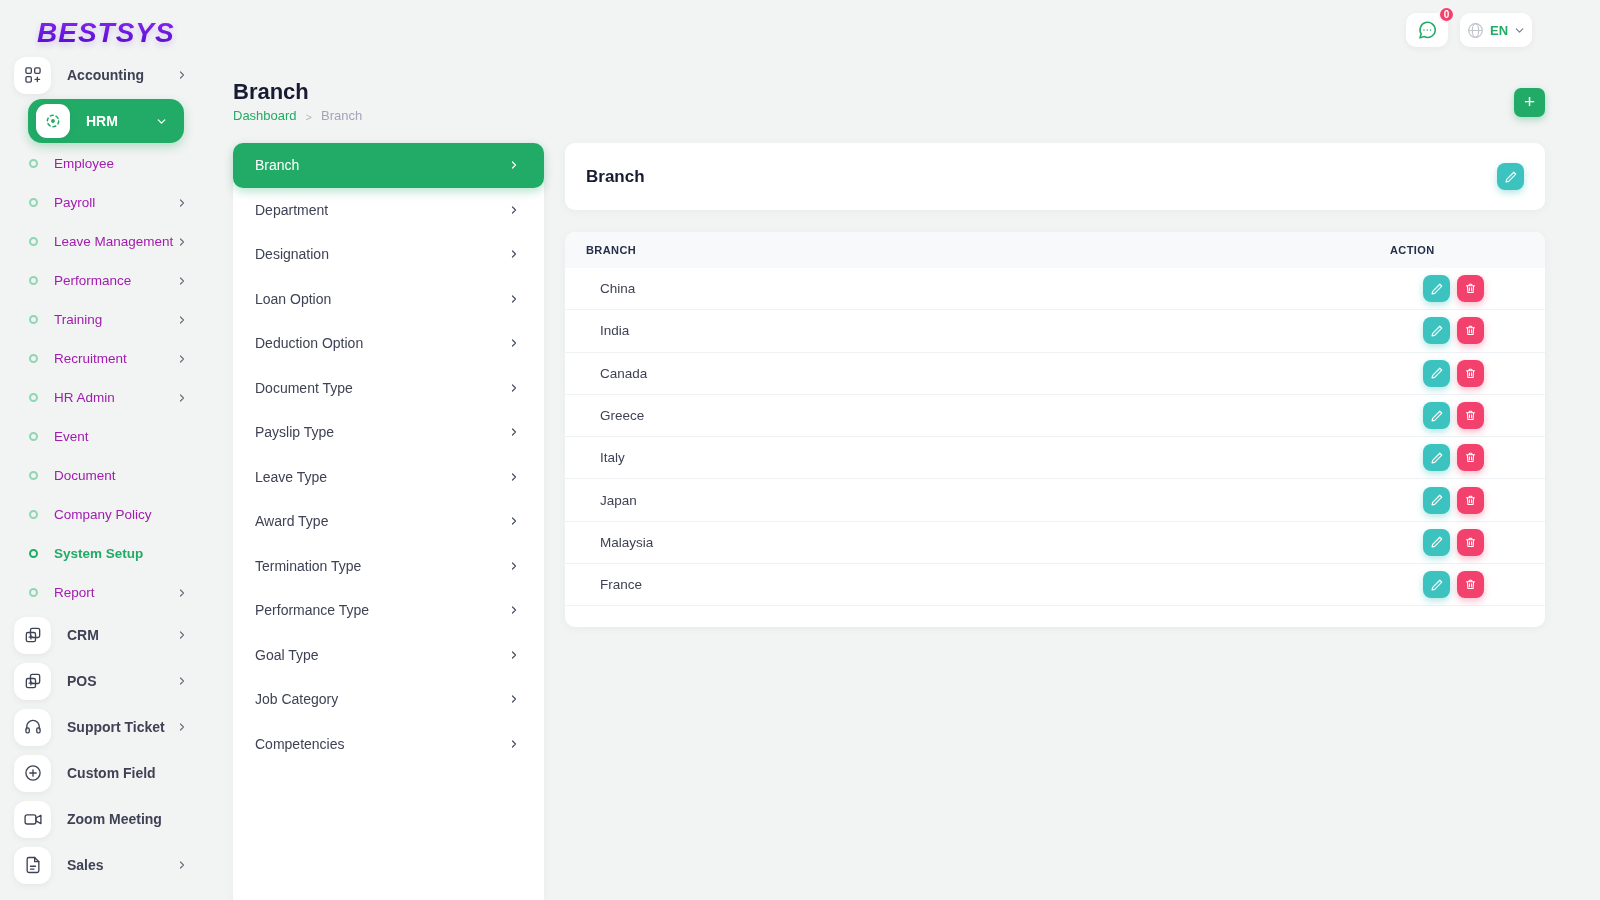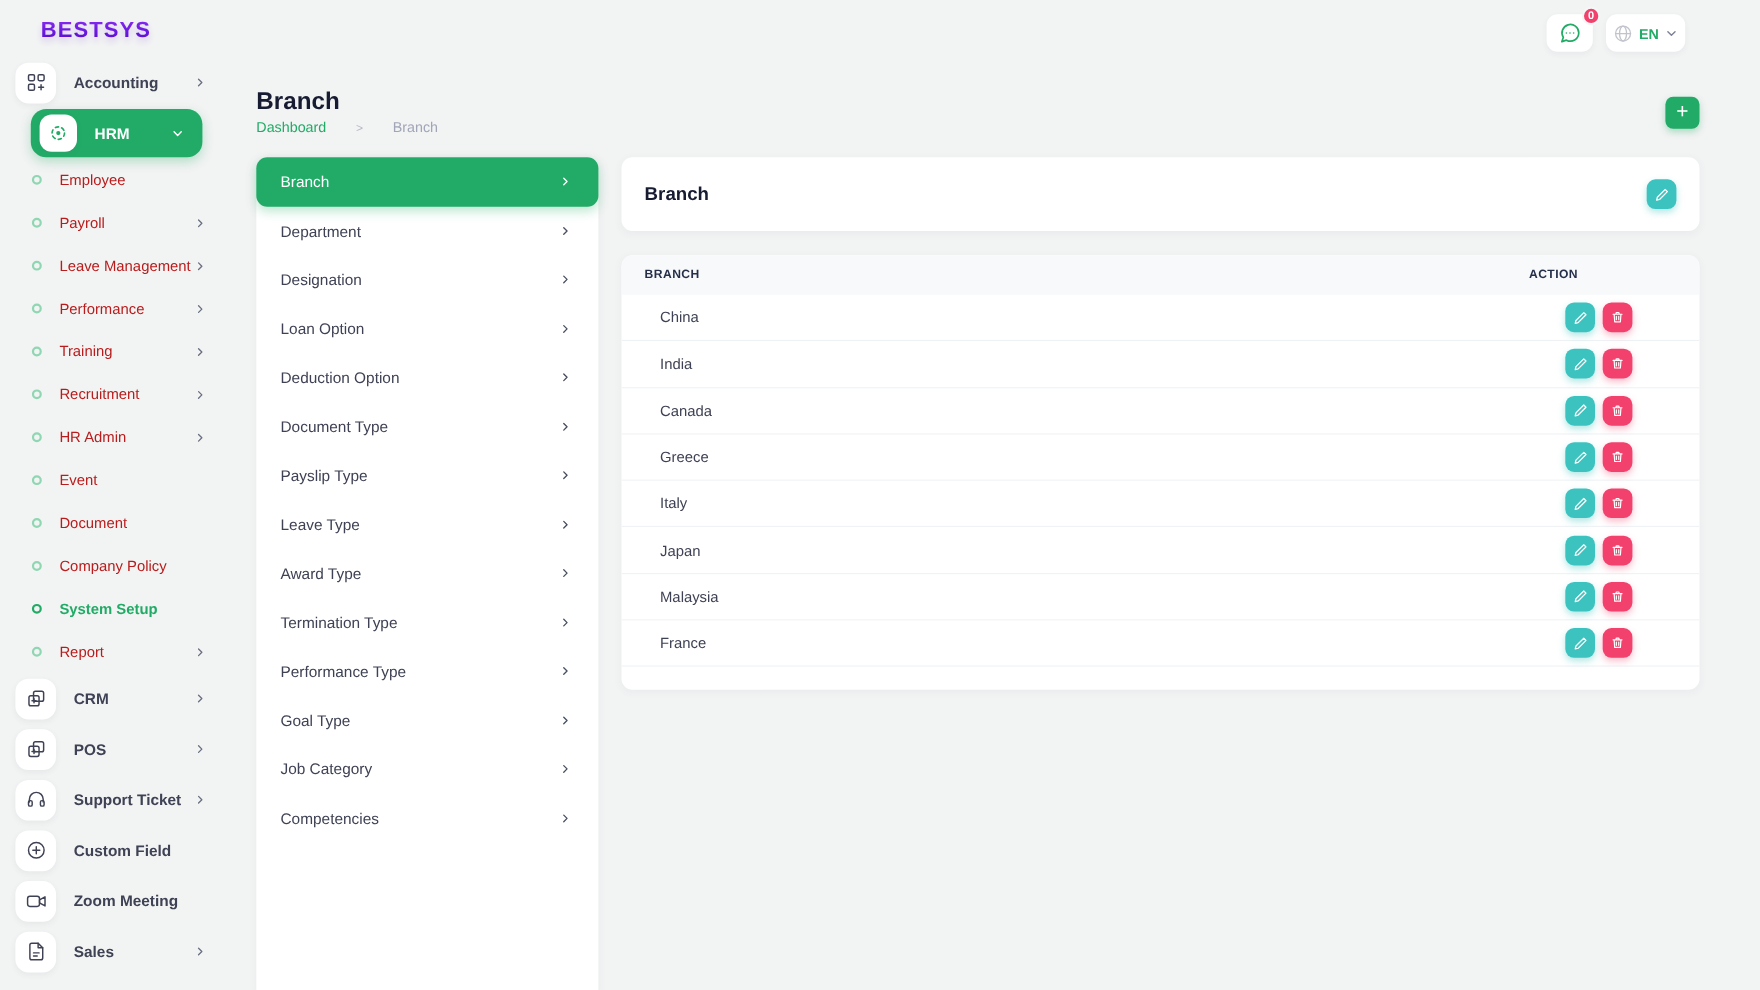--- a/index.html
+++ b/index.html
@@ -6,43 +6,44 @@
   html,body { width:1600px; height:900px; overflow:hidden; }
   body {
     font-family:"Liberation Sans", sans-serif;
     background:#f2f3f3;
     color:#3f4254;
     position:relative;
   }
   
   .logo {
     position:absolute; left:37px; top:17px;
-    font-size:20px; font-weight:900; letter-spacing:1px;
+    font-size:28px; font-weight:900; letter-spacing:1px;
     background:linear-gradient(180deg,#8b2cf5 0%,#5a0fd0 85%);
     -webkit-background-clip:text; background-clip:text; color:transparent;
     text-shadow:0 3px 6px rgba(90,15,208,0.18);
+    font-style:italic;
   }
   
   .topbar-right { position:absolute; top:13px; right:68px; display:flex; gap:12px; align-items:center; }
   .pill {
     background:#fff; border-radius:10px; height:34px;
     display:flex; align-items:center; justify-content:center;
     box-shadow:0 2px 6px rgba(70,80,95,0.06); cursor:pointer;
   }
   .pill.chat { width:42px; position:relative; }
   .badge {
     position:absolute; top:-7px; right:-7px; width:17px; height:17px;
     background:var(--pink); border-radius:50%; color:#fff; font-size:10px; font-weight:700;
     display:flex; align-items:center; justify-content:center; border:2px solid #f5f6f6;
   }
   .pill.lang { width:72px; gap:5px; padding:0 6px; }
   .lang-code { color:var(--green); font-weight:700; font-size:13px; }
   
   .page-title { position:absolute; left:233px; top:79px; font-size:22px; font-weight:700; color:#181c32; }
-  .breadcrumb { position:absolute; left:233px; top:108px; display:flex; gap:27px; align-items:flex-end; font-size:13px; }
+  .breadcrumb { position:absolute; left:233px; top:108px; display:flex; gap:9px; align-items:flex-end; font-size:13px; }
   .breadcrumb .link { color:var(--green); cursor:pointer; }
   .breadcrumb .sep { color:#b5b5c3; font-size:11px; }
   .breadcrumb .current { color:#a1a5b7; }
   .add-btn {
     position:absolute; left:1514px; top:88px; width:31px; height:29px;
     background:var(--green); border:none; border-radius:7px; color:#fff;
     font-size:19px; line-height:1; cursor:pointer; box-shadow:0 3px 7px rgba(34,171,103,0.35);
     display:flex; align-items:center; justify-content:center; padding-bottom:2px;
   }
   
@@ -53,21 +54,21 @@
   .iconbox {
     width:37px; height:37px; background:#fff; border-radius:12px; margin-left:14px;
     display:flex; align-items:center; justify-content:center; color:#3f4254;
     box-shadow:0 2px 6px rgba(70,80,95,0.07); flex:0 0 auto;
   }
   .s-item.top .lbl { margin-left:16px; font-size:14px; font-weight:600; color:#3f4254; }
   .bullet {
     width:9px; height:9px; border-radius:50%; margin-left:29px; flex:0 0 auto;
     border:2px solid #8fd6b2; background:transparent;
   }
-  .s-item.sub .lbl { margin-left:16px; font-size:13.5px; font-weight:500; color:#b91c1c; }
+  .s-item.sub .lbl { margin-left:16px; font-size:13.5px; font-weight:500; color:#a21caf; }
   .s-item .chev { margin-left:auto; margin-right:24px; color:#6b6f80; display:flex; }
   .s-item.active-pill { background:var(--green); border-radius:14px; margin:1px 28px; height:44px;
     box-shadow:0 4px 10px rgba(34,171,103,0.3); }
   .s-item.active-pill .iconbox { margin-left:8px; width:34px; height:34px; color:var(--green); border-radius:11px; }
   .s-item.active-pill .lbl { color:#fff; font-weight:700; }
   .s-item.active-pill .chev { color:#fff; margin-right:16px; }
   .s-item.sub.active-green .lbl { color:var(--green); font-weight:700; }
   .s-item.sub.active-green .bullet { border-color:var(--green); }
   
   .setup-panel {

